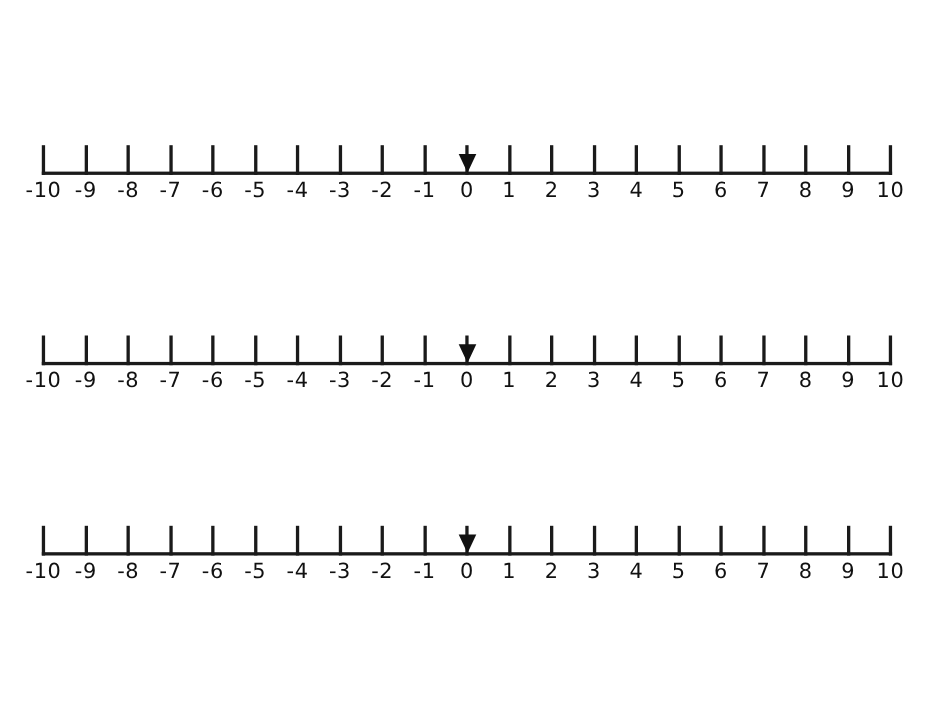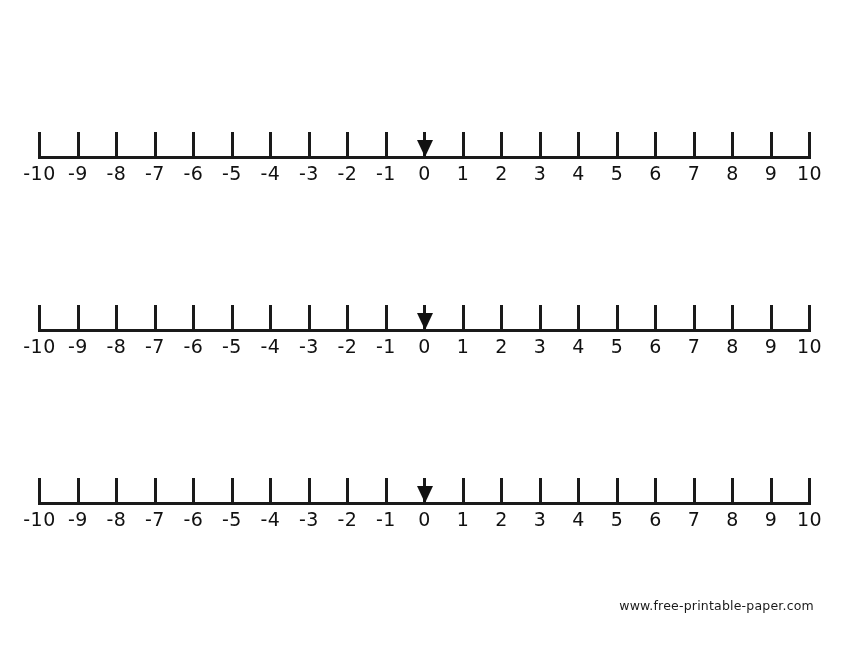--- a/index.html
+++ b/index.html
@@ -236,15 +236,14 @@
         <div class="tick-label" style="left: 656px;">7</div>
         <div class="tick" style="left: 693px;"></div>
         <div class="tick-label" style="left: 694.5px;">8</div>
         <div class="tick" style="left: 731.5px;"></div>
         <div class="tick-label" style="left: 733px;">9</div>
         <div class="tick" style="left: 770px;"></div>
         <div class="tick-label" style="left: 771.5px;">10</div>
       </div>
   </div>
 
-  <div class="footer-credit">www.free-printable-paper.com</div>
 
 </div>
 
 </body></html>

